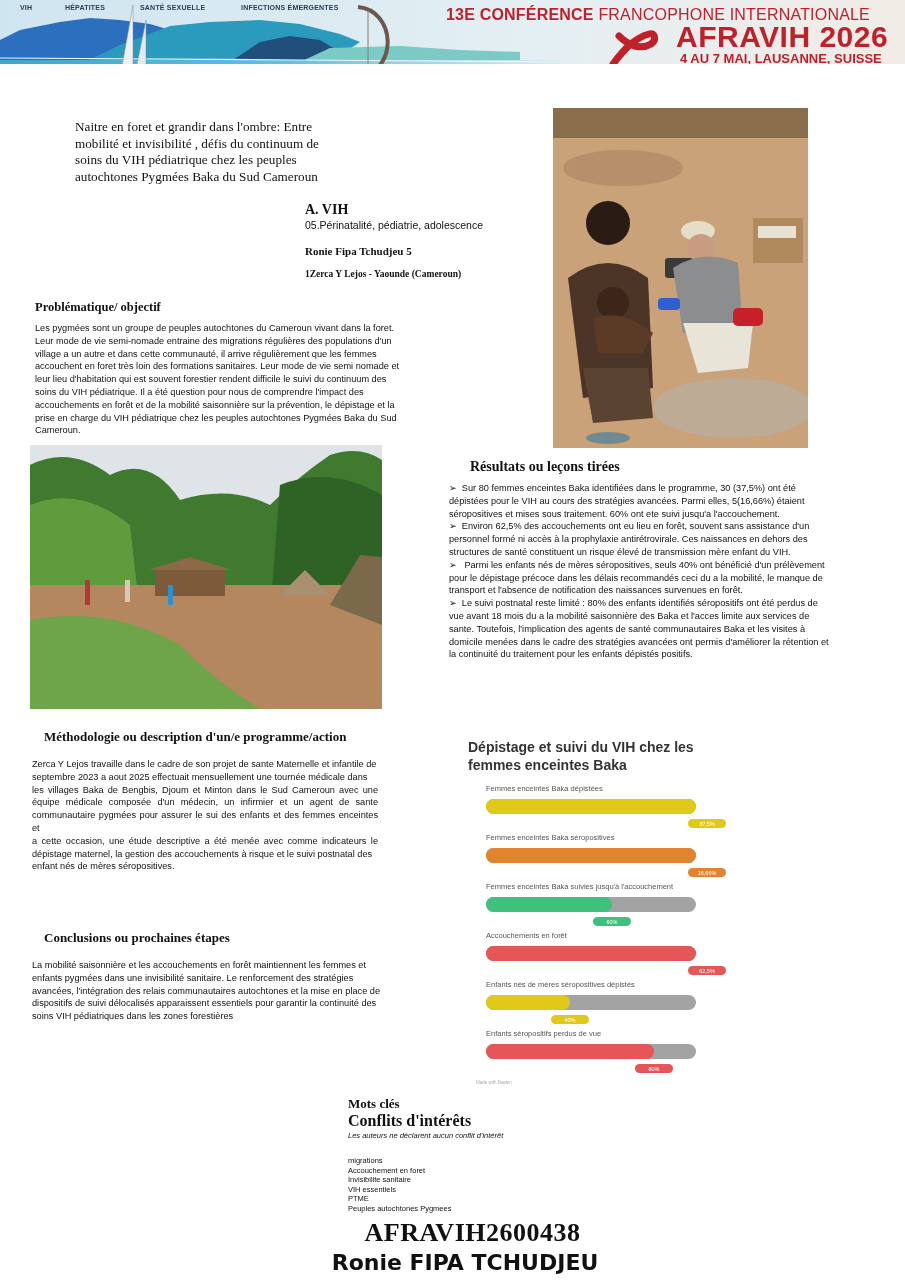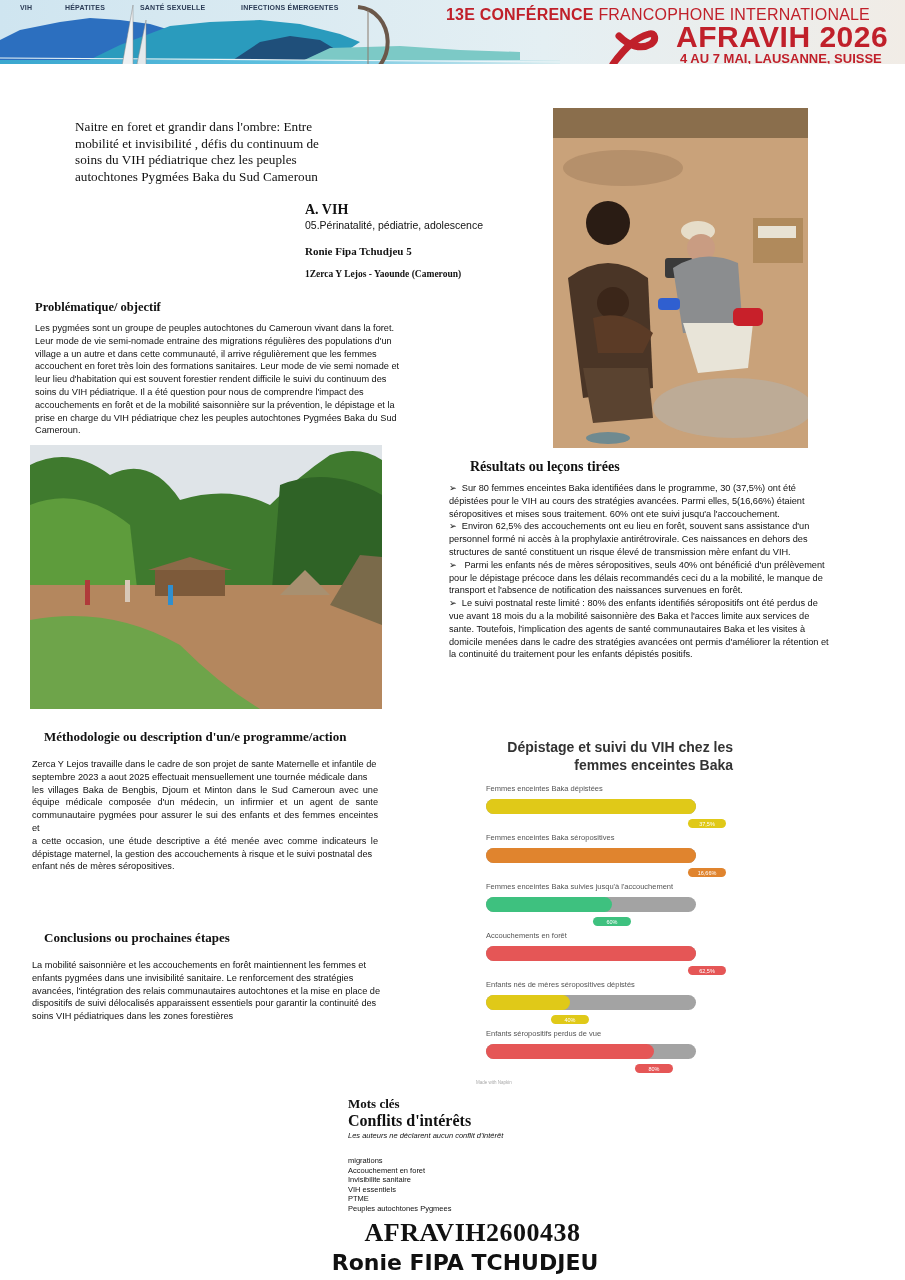--- a/index.html
+++ b/index.html
@@ -28,21 +28,21 @@
   .author { position: absolute; left: 305px; top: 245px; font-family: "Liberation Serif", serif; font-weight: bold; font-size: 11px; }
   .affil { position: absolute; left: 305px; top: 269px; font-family: "Liberation Serif", serif; font-weight: bold; font-size: 9.5px; }
 
   .sec-h { position: absolute; font-family: "Liberation Serif", serif; font-weight: bold; white-space: nowrap; }
   .para { position: absolute; font-size: 9.2px; line-height: 12.8px; color: #111; }
 
   .photo { position: absolute; overflow: hidden; }
 
   
   .chart { position: absolute; left: 468px; top: 735px; width: 265px; height: 360px; }
-  .chart .ctitle { position: absolute; left: 0; top: 3px; width: 265px; text-align: right; font-size: 14px; font-weight: bold; color: #333; line-height: 18px; }
+  .chart .ctitle { position: absolute; left: 0; top: 3px; width: 265px; text-align: left; font-size: 14px; font-weight: bold; color: #333; line-height: 18px; }
   .chart svg { position: absolute; left: 0; top: 0; }
 
   
   .foot-h { position: absolute; left: 348px; font-family: "Liberation Serif", serif; font-weight: bold; }
   .foot-small { position: absolute; left: 348px; font-size: 7.5px; line-height: 9.6px; }
   .abstract-id { position: absolute; left: 0; width: 905px; top: 1218px; text-align: center; font-family: "Liberation Serif", serif; font-weight: bold; font-size: 26px; letter-spacing: 0.5px; padding-left: 40px; box-sizing: border-box; }
   .presenter { position: absolute; left: 0; width: 905px; top: 1250px; text-align: center; font-family: "DejaVu Sans", sans-serif; font-weight: bold; font-size: 22px; padding-left: 25px; box-sizing: border-box; }
 </style>
 </head>
 <body>

